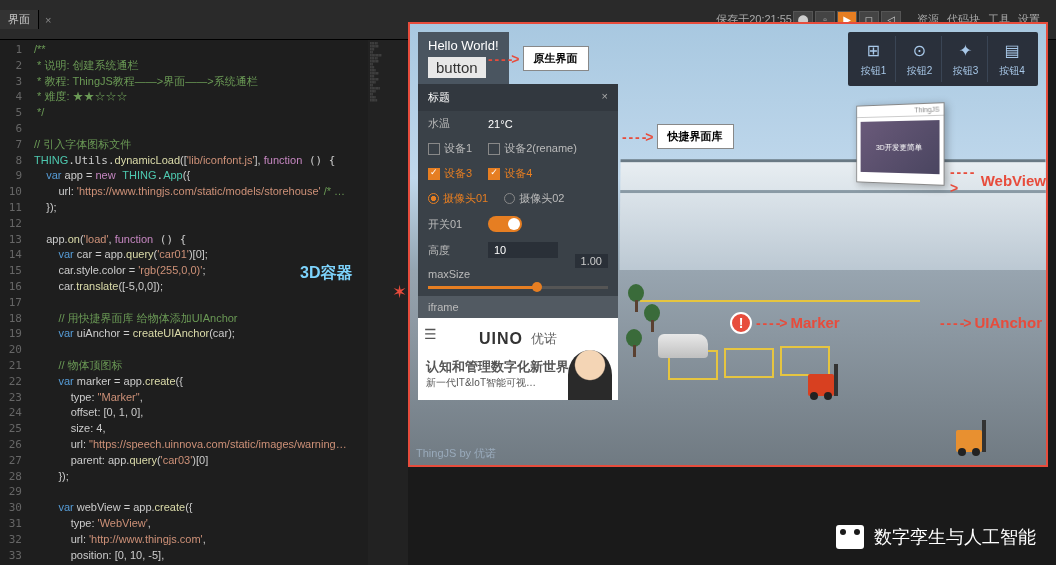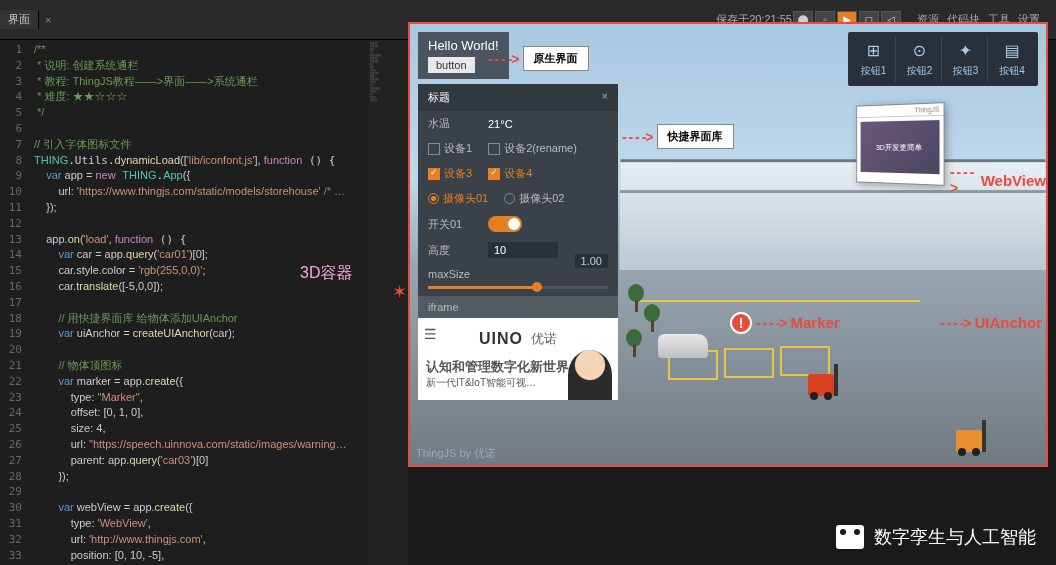--- a/index.html
+++ b/index.html
@@ -18,29 +18,29 @@
 .gutter{width:28px;background:#1e1e1e;color:#666;font-size:11px;text-align:right;padding:2px 6px 0 0;line-height:15.8px;font-family:Consolas,monospace;position:absolute;left:0;top:0}
 .code-body{margin-left:28px;padding:2px 0 0 6px;font-family:Consolas,monospace;font-size:11px;line-height:15.8px;color:#ccc;white-space:pre}
 .c-comment{color:#6a9955}
 .c-keyword{color:#c586c0}
 .c-var{color:#569cd6}
 .c-string{color:#ce9178}
 .c-class{color:#4ec9b0}
 .c-func{color:#dcdcaa}
 .minimap{position:absolute;right:0;top:0;width:40px;height:100%;background:#252525;opacity:0.6}
 .minimap-content{font-size:2px;color:#555;padding:2px;line-height:3px;white-space:pre-wrap}
-.label-3d{position:absolute;left:300px;top:263px;color:#f9a8d4;font-size:16px;font-weight:normal}
+.label-3d{position:absolute;left:300px;top:263px;color:#7dd3fc;font-size:16px;font-weight:bold}
 .red-star{position:absolute;left:392px;top:281px;color:#e74c3c;font-size:18px}
 .viewport{position:absolute;left:408px;top:22px;width:640px;height:445px;border:2px solid #e74c3c;background:linear-gradient(to bottom,#a8c8e0 0%,#c0d8ec 35%,#8a9aa5 60%,#707880 100%);overflow:hidden}
 .building{position:absolute;left:210px;top:135px;right:0;height:120px;background:linear-gradient(to bottom,#e8eef2 0%,#d0dae2 50%,#b8c5d0 100%);transform:perspective(800px) rotateX(2deg);border-top:3px solid #6a7a85}
 .building::after{content:"";position:absolute;top:28px;left:0;right:0;height:3px;background:#8a9aa5}
 .ground{position:absolute;left:0;right:0;bottom:0;height:195px;background:linear-gradient(to bottom,#98a5b0 0%,#707a82 100%)}
 .yellow-line{position:absolute;border:2px solid #e6c540;background:transparent}
 .hello-box{position:absolute;left:8px;top:8px;background:#4a5560;padding:6px 10px;color:#fff;font-size:13px}
-.hello-btn{background:#e8e8e8;color:#333;border:none;padding:2px 8px;font-size:11px;margin-top:4px;cursor:pointer}
+.hello-btn{background:#e8e8e8;color:#333;border:none;padding:2px 8px;font-size:15px;margin-top:4px;cursor:pointer}
 .arrow-label{position:absolute;display:flex;align-items:center;gap:4px;font-size:15px;color:#333;font-weight:bold}
 .arrow-label.red{color:#e74c3c}
 .arrow-red{color:#e74c3c;letter-spacing:-1px;font-size:14px}
 .label-box{background:#fff;border:1px solid #888;padding:4px 10px;color:#000000;font-size:11px}
 .toolbar{position:absolute;right:8px;top:8px;background:rgba(30,35,45,0.92);display:flex;padding:4px;gap:2px;border-radius:2px}
 .tb-btn{width:44px;height:46px;display:flex;flex-direction:column;align-items:center;justify-content:center;color:#a8c8e8;font-size:10px;gap:4px;border-right:1px solid #3a4555;cursor:pointer}
 .tb-btn:last-child{border-right:none}
 .tb-icon{font-size:16px}
 .panel{position:absolute;left:8px;top:60px;width:200px;background:#3a4148;border-radius:2px;color:#ccc;font-size:11px}
 .panel-header{display:flex;justify-content:space-between;padding:6px 10px;background:#32383f;color:#fff}

